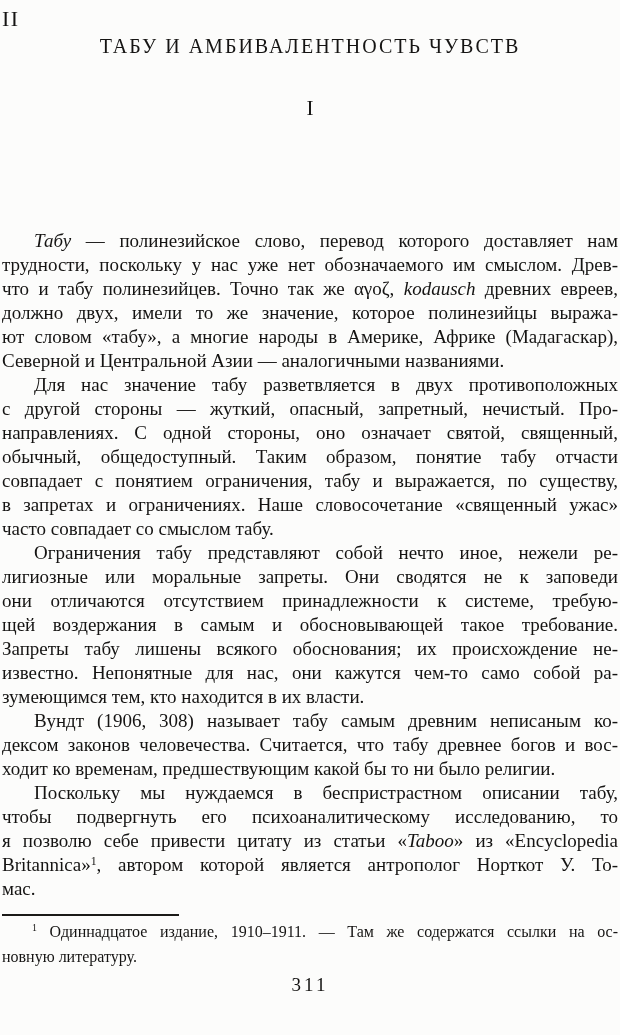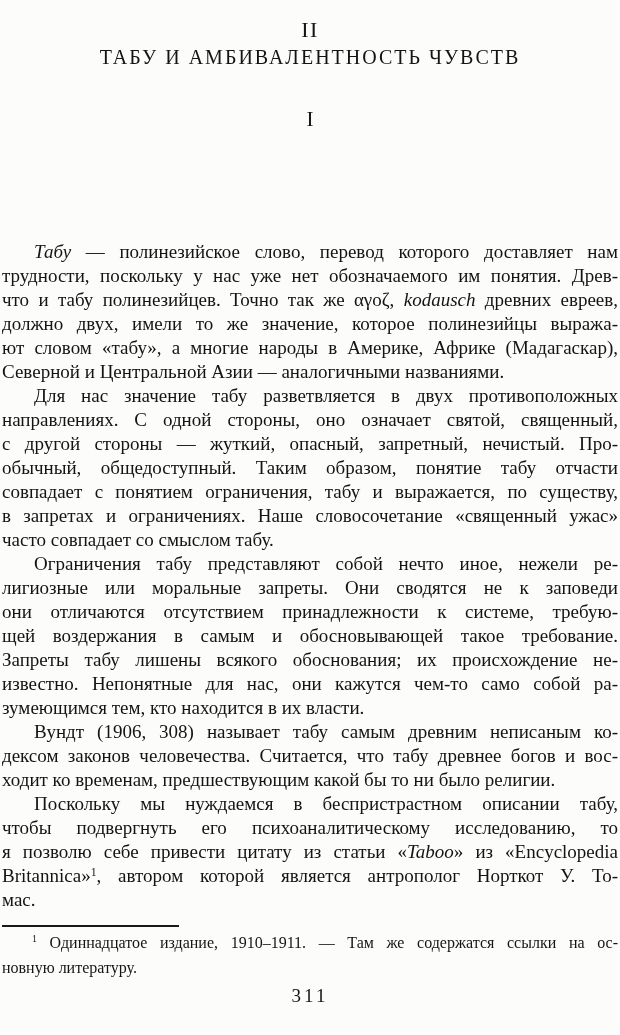--- a/index.html
+++ b/index.html
@@ -10,22 +10,21 @@
     font-family: "Liberation Serif", serif;
     overflow: hidden;
   }
   #page {
     position: relative;
     width: 620px; height: 1035px;
     padding: 0 2px;
     box-sizing: border-box;
   }
   .chapter-number {
-    margin-top: 16px;
-    text-align: center;
+    margin-top: 5px;
     font-size: 22px; line-height: 27px;
     letter-spacing: 1.5px;
   }
   .chapter-title {
     text-align: center;
     font-size: 20px; line-height: 28px;
     letter-spacing: 2px;
     white-space: nowrap;
   }
   .section-number {
@@ -74,30 +73,30 @@
 <body>
 
 <div id="page">
   <div class="chapter-number">II</div>
   <div class="chapter-title">ТАБУ И АМБИВАЛЕНТНОСТЬ ЧУВСТВ</div>
   <div class="section-number">I</div>
 
   <div class="body-text">
       <div class="paragraph">
         <div class="line indent"><i>Табу</i> — полинезийское слово, перевод которого доставляет нам</div>
-        <div class="line">трудности, поскольку у нас уже нет обозначаемого им понятия. Древ-</div>
+        <div class="line">трудности, поскольку у нас уже нет обозначаемого им смыслом. Древ-</div>
         <div class="line">что и табу полинезийцев. Точно так же αγοζ, <i>kodausch</i> древних евреев,</div>
         <div class="line">должно двух, имели то же значение, которое полинезийцы выража-</div>
         <div class="line">ют словом «табу», а многие народы в Америке, Африке (Мадагаскар),</div>
         <div class="line last">Северной и Центральной Азии — аналогичными названиями.</div>
       </div>
       <div class="paragraph">
         <div class="line indent">Для нас значение табу разветвляется в двух противоположных</div>
+        <div class="line">с другой стороны — жуткий, опасный, запретный, нечистый. Про-</div>
         <div class="line">направлениях. С одной стороны, оно означает святой, священный,</div>
-        <div class="line">с другой стороны — жуткий, опасный, запретный, нечистый. Про-</div>
         <div class="line">обычный, общедоступный. Таким образом, понятие табу отчасти</div>
         <div class="line">совпадает с понятием ограничения, табу и выражается, по существу,</div>
         <div class="line">в запретах и ограничениях. Наше словосочетание «священный ужас»</div>
         <div class="line last">часто совпадает со смыслом табу.</div>
       </div>
       <div class="paragraph">
         <div class="line indent">Ограничения табу представляют собой нечто иное, нежели ре-</div>
         <div class="line">лигиозные или моральные запреты. Они сводятся не к заповеди</div>
         <div class="line">они отличаются отсутствием принадлежности к системе, требую-</div>
         <div class="line">щей воздержания в самым и обосновывающей такое требование.</div>

